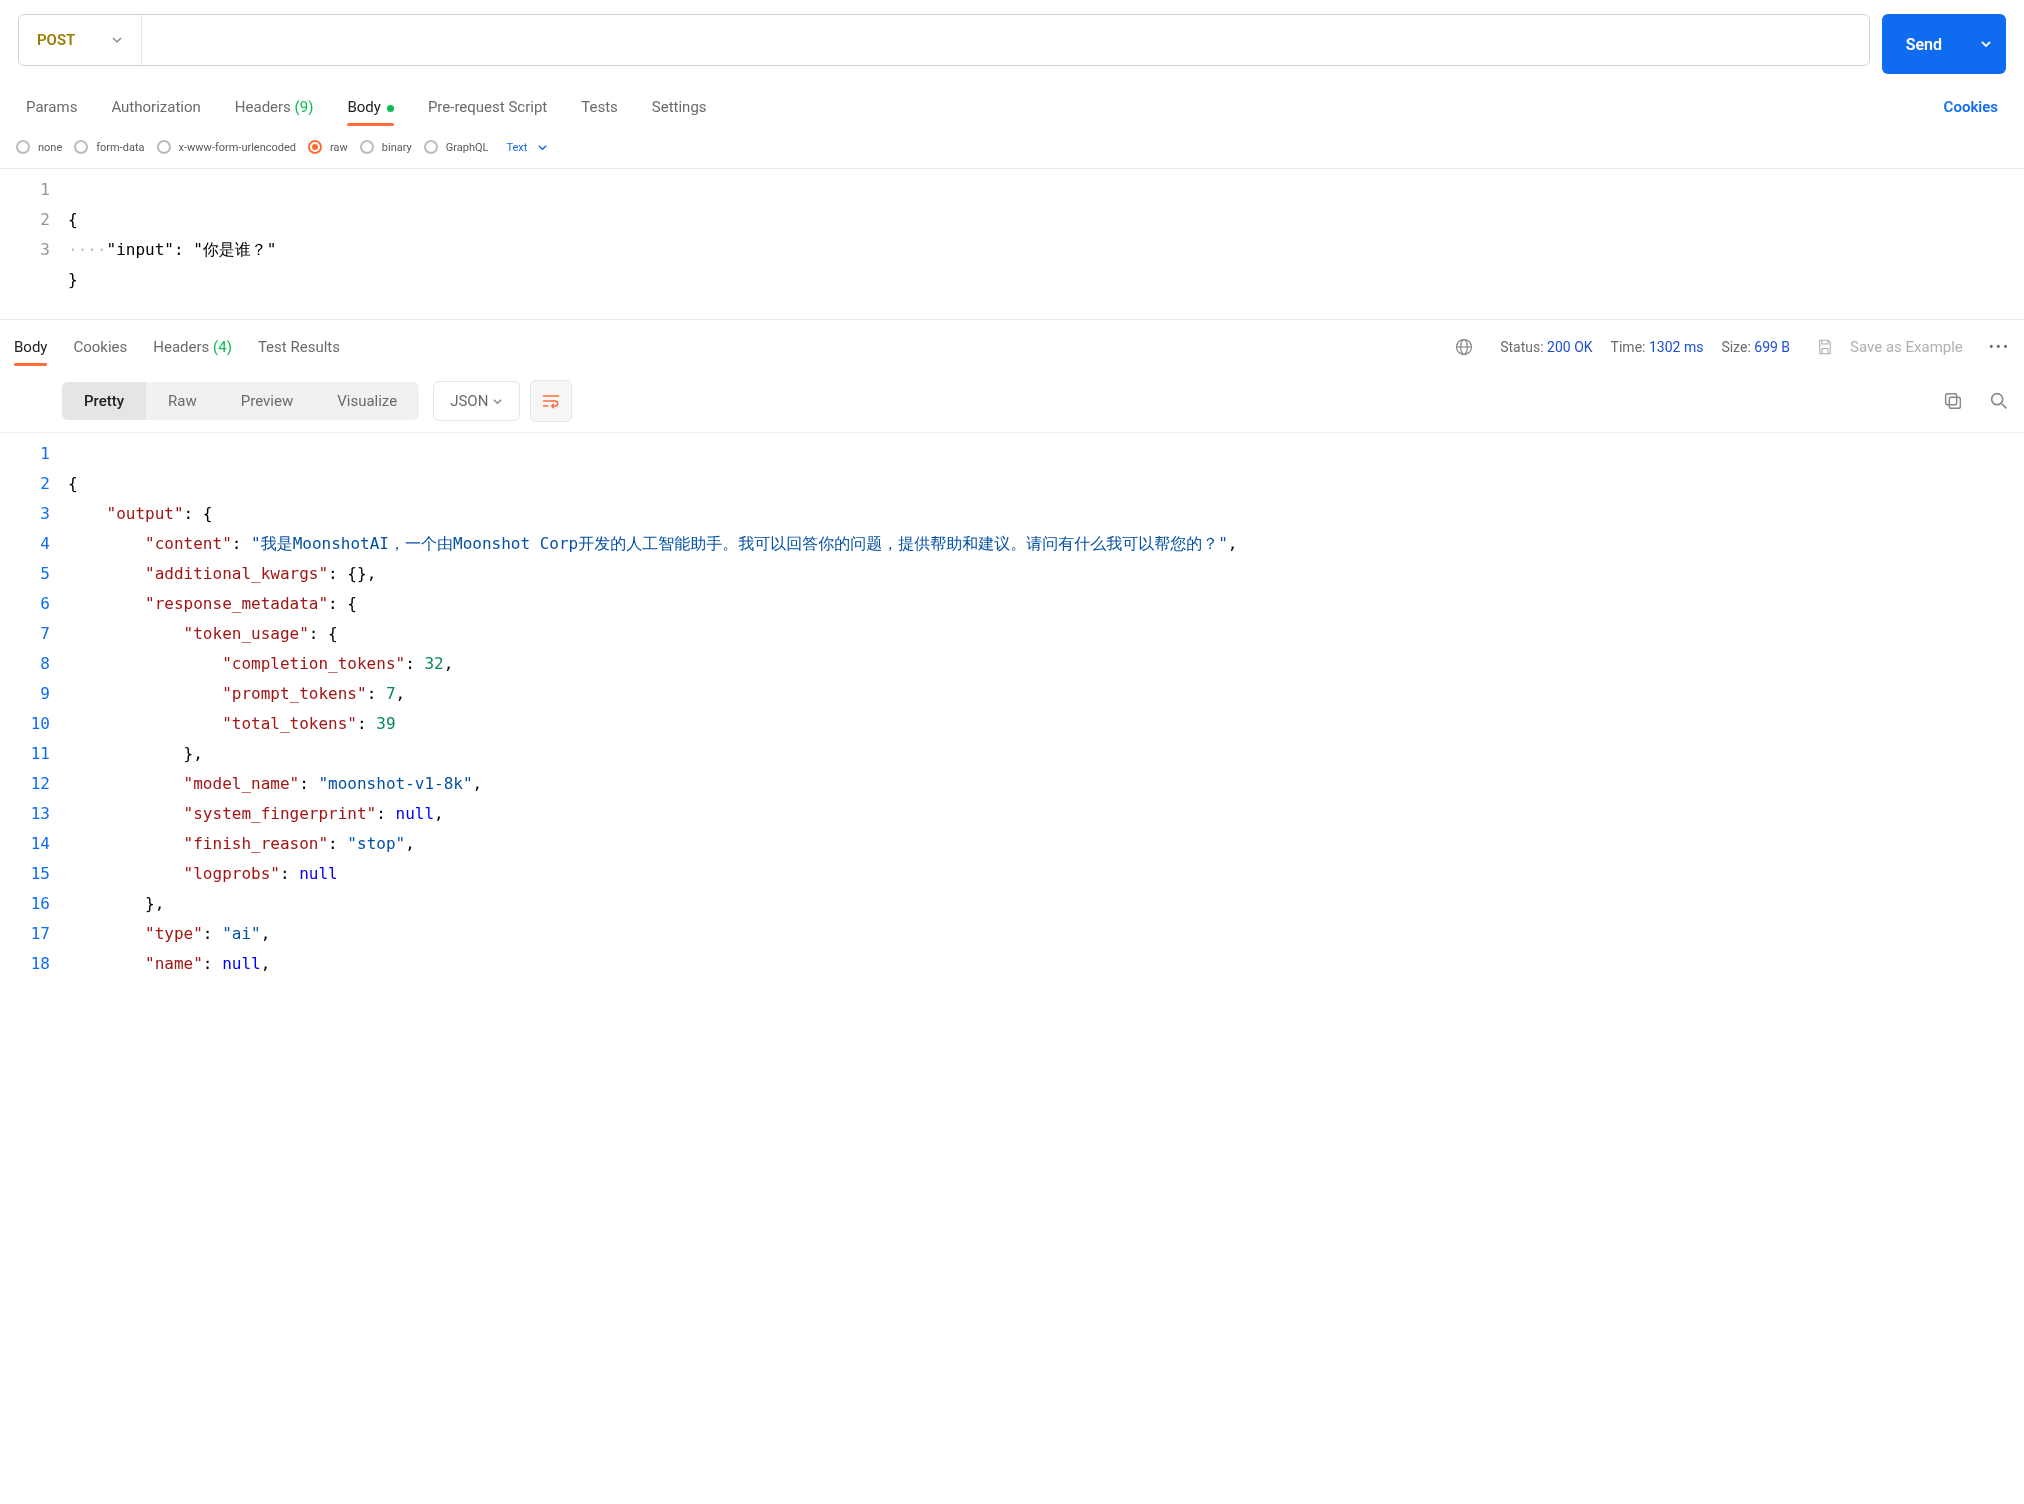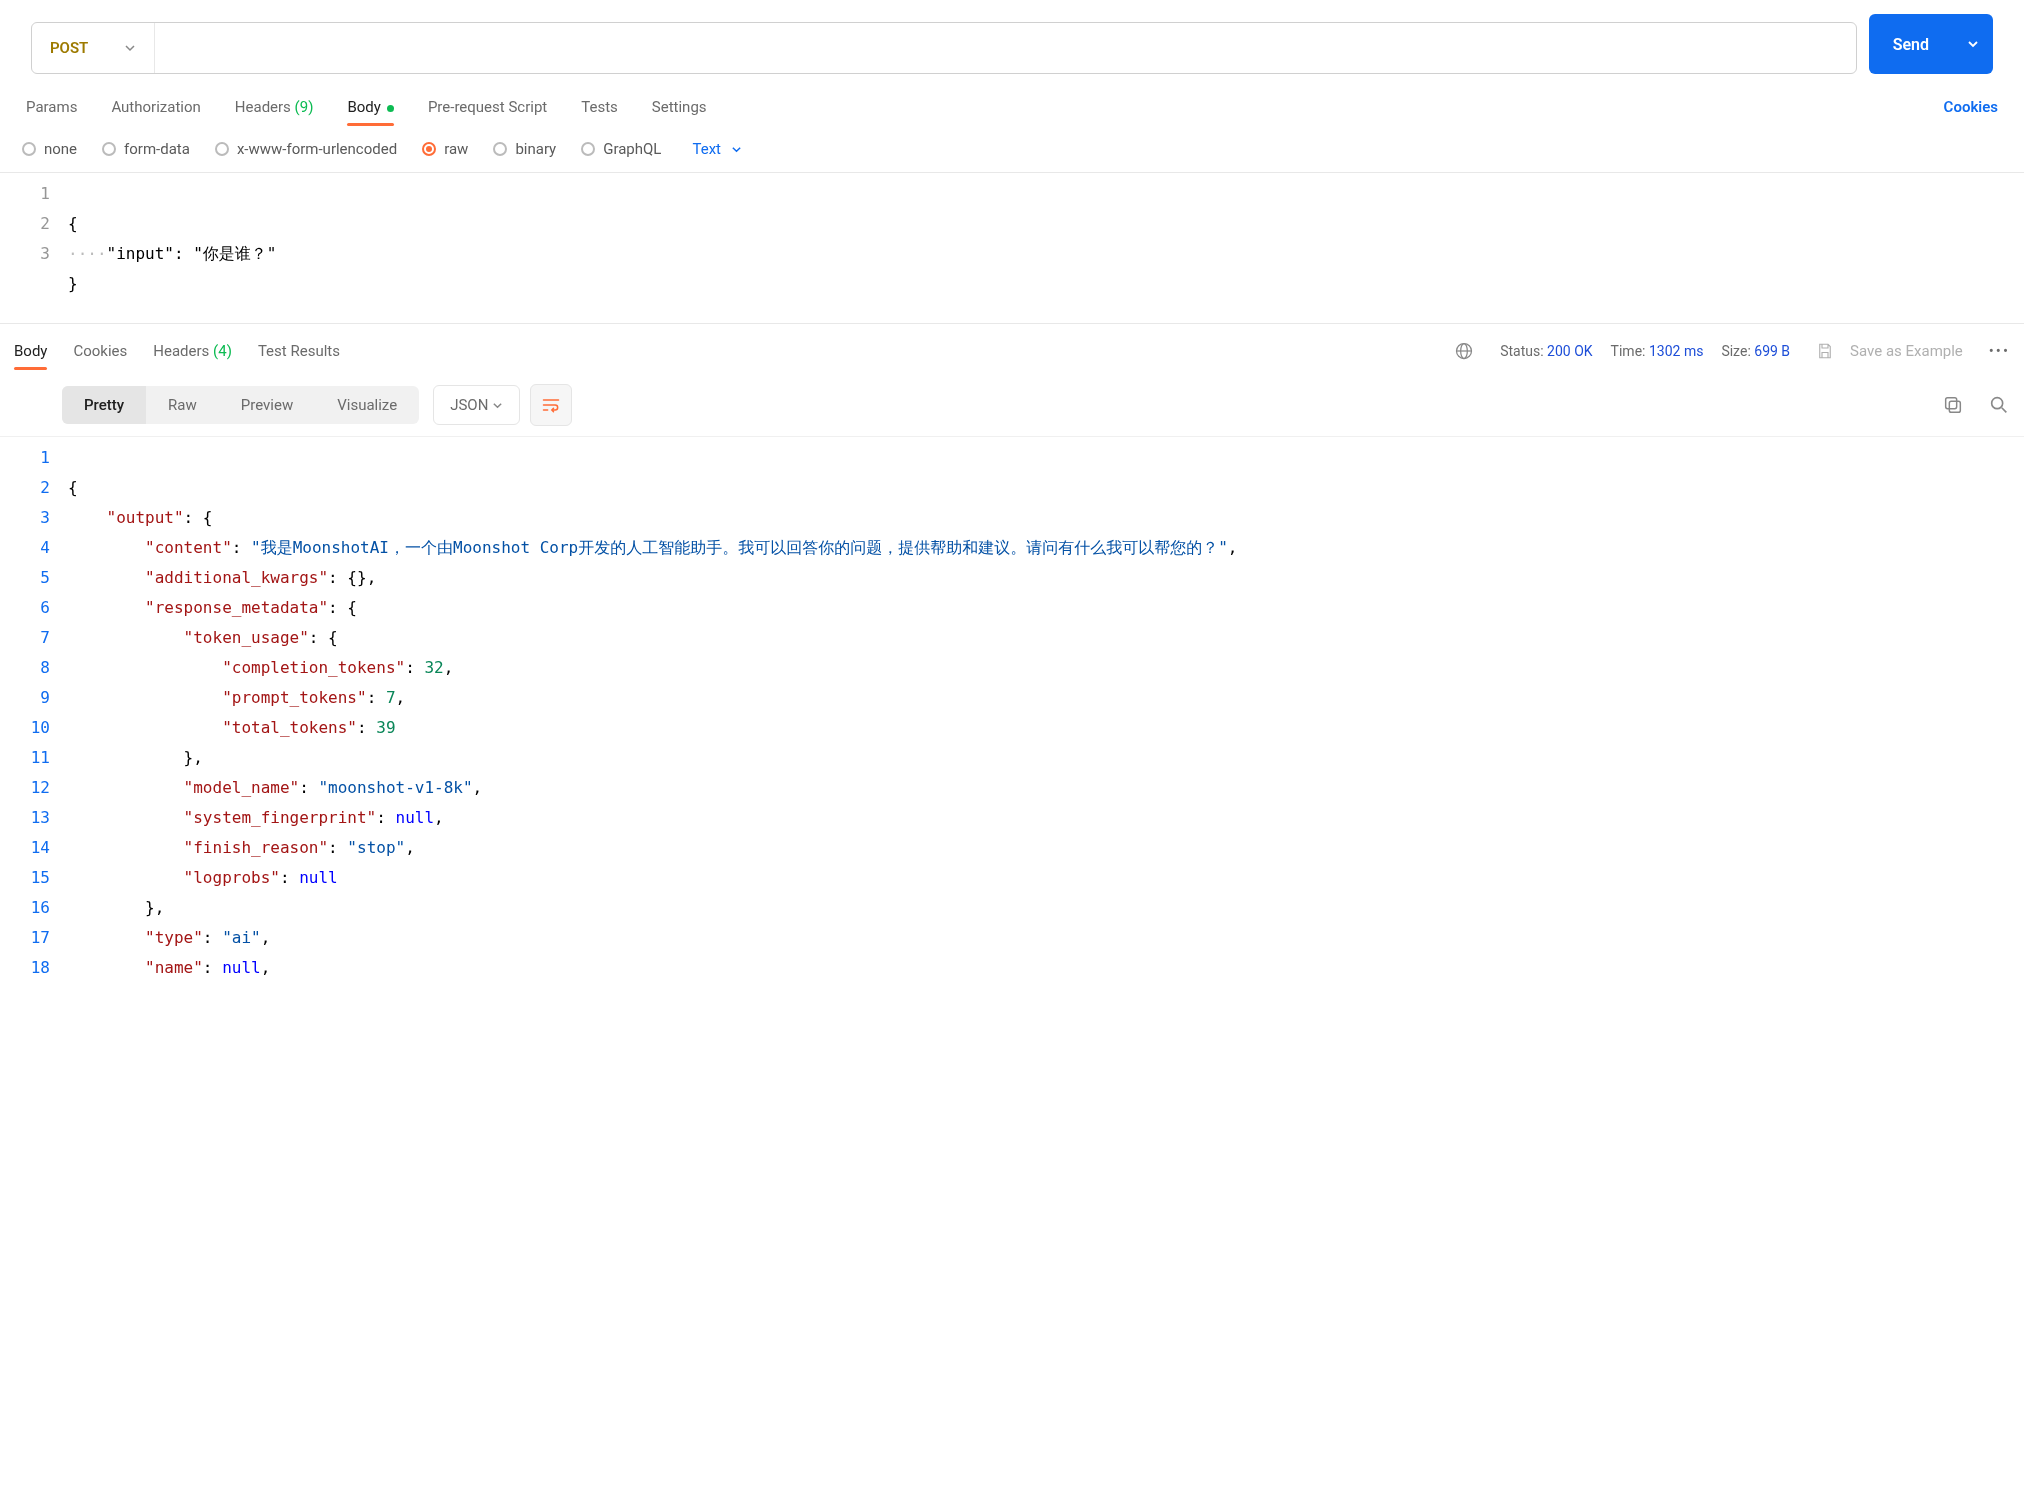--- a/index.html
+++ b/index.html
@@ -1,37 +1,37 @@
 <!DOCTYPE html>
 <html><head>
 <meta charset="utf-8">
 <style>
 * { box-sizing: border-box; margin: 0; padding: 0; }
 body { font-family: -apple-system, BlinkMacSystemFont, "Segoe UI", Roboto, sans-serif; font-size: 14px; color: #212121; background: #fff; }
 
-.top-bar { display: flex; gap: 12px; padding: 14px 31px 10px; align-items: flex-end; }
+.top-bar { display: flex; gap: 12px; padding: 14px 18px 10px; align-items: flex-start; }
 .url-group { flex: 1; display: flex; border: 1px solid #d0d0d0; border-radius: 6px; overflow: hidden; height: 52px; }
 .method-select { display: flex; align-items: center; padding: 0 18px; border-right: 1px solid #e8e8e8; cursor: pointer; gap: 36px; }
 .method-label { font-weight: 600; color: #9d7a00; font-size: 15px; }
 .chevron-down { width: 12px; height: 12px; }
 .url-input { flex: 1; border: none; outline: none; padding: 0 18px; font-size: 15px; color: #333; }
 .send-btn { display: flex; align-items: center; background: #0f6cf0; color: #fff; border-radius: 6px; height: 60px; cursor: pointer; }
 .send-btn-label { padding: 0 24px; font-weight: 600; font-size: 16px; }
 .send-btn-chevron { padding: 0 14px; display: flex; align-items: center; }
 
 .req-tabs { display: flex; gap: 34px; padding: 6px 26px 0; align-items: center; }
 .req-tab { color: #6b6b6b; font-size: 15px; padding: 8px 0; cursor: pointer; position: relative; }
 .req-tab.active { color: #212121; }
 .req-tab.active::after { content: ""; position: absolute; left: 0; right: 0; bottom: -2px; height: 3px; background: #ff6c37; border-radius: 2px; }
 .green-dot { display: inline-block; width: 7px; height: 7px; background: #0cbb52; border-radius: 50%; margin-left: 6px; vertical-align: middle; }
 .paren-num { color: #0cbb52; }
 .spacer { flex: 1; }
 .cookies-link { color: #0f6cf0; font-weight: 600; font-size: 15px; cursor: pointer; }
 
-.body-type-row { display: flex; gap: 25px; align-items: center; padding: 16px 22px 14px; font-size: 15px; color: #5a5a5a; }
+.body-type-row { display: flex; gap: 12px; align-items: center; padding: 16px 16px 14px; font-size: 11px; color: #5a5a5a; }
 .radio { display: inline-flex; align-items: center; gap: 8px; cursor: pointer; }
 .radio-circle { width: 14px; height: 14px; border: 2px solid #bbb; border-radius: 50%; display: inline-block; }
 .radio.selected .radio-circle { border-color: #ff6c37; position: relative; }
 .radio.selected .radio-circle::after { content: ""; position: absolute; inset: 2px; background: #ff6c37; border-radius: 50%; }
 .text-dropdown { display: flex; align-items: center; gap: 10px; color: #0f6cf0; cursor: pointer; margin-left: 6px; }
 
 .editor { border-top: 1px solid #e8e8e8; }
 .code-area { font-family: "SF Mono", Menlo, Consolas, monospace; font-size: 16px; line-height: 30px; display: flex; }
 .gutter { width: 68px; text-align: right; padding-right: 18px; color: #969696; user-select: none; }
 .gutter div { }

